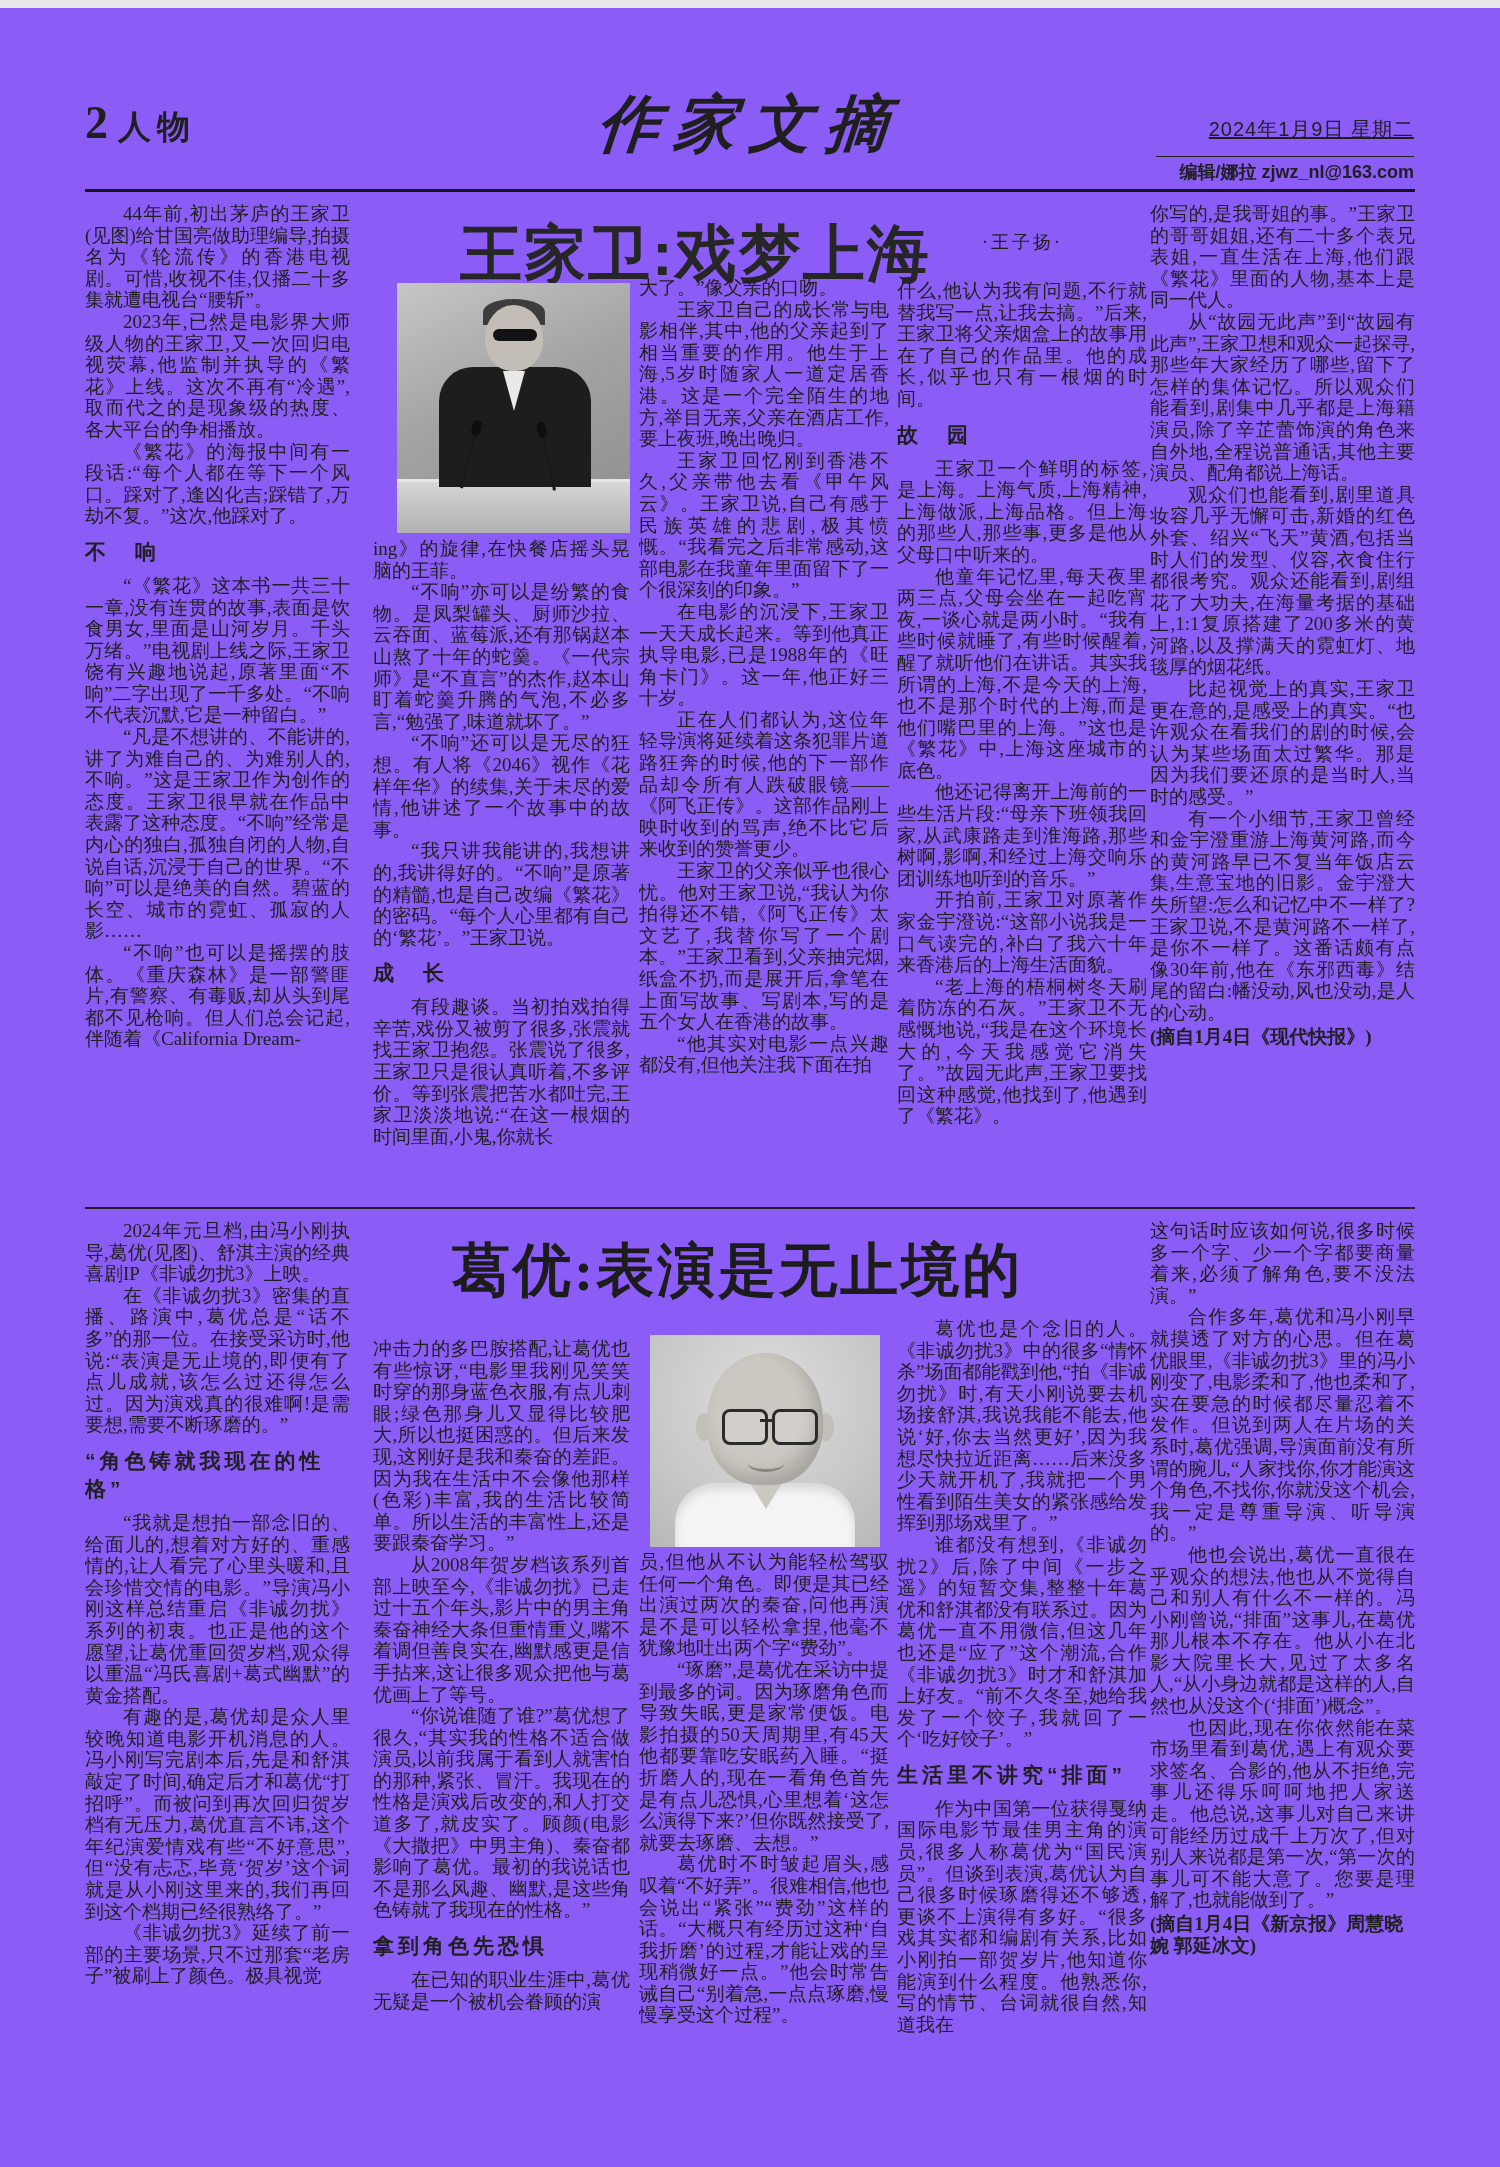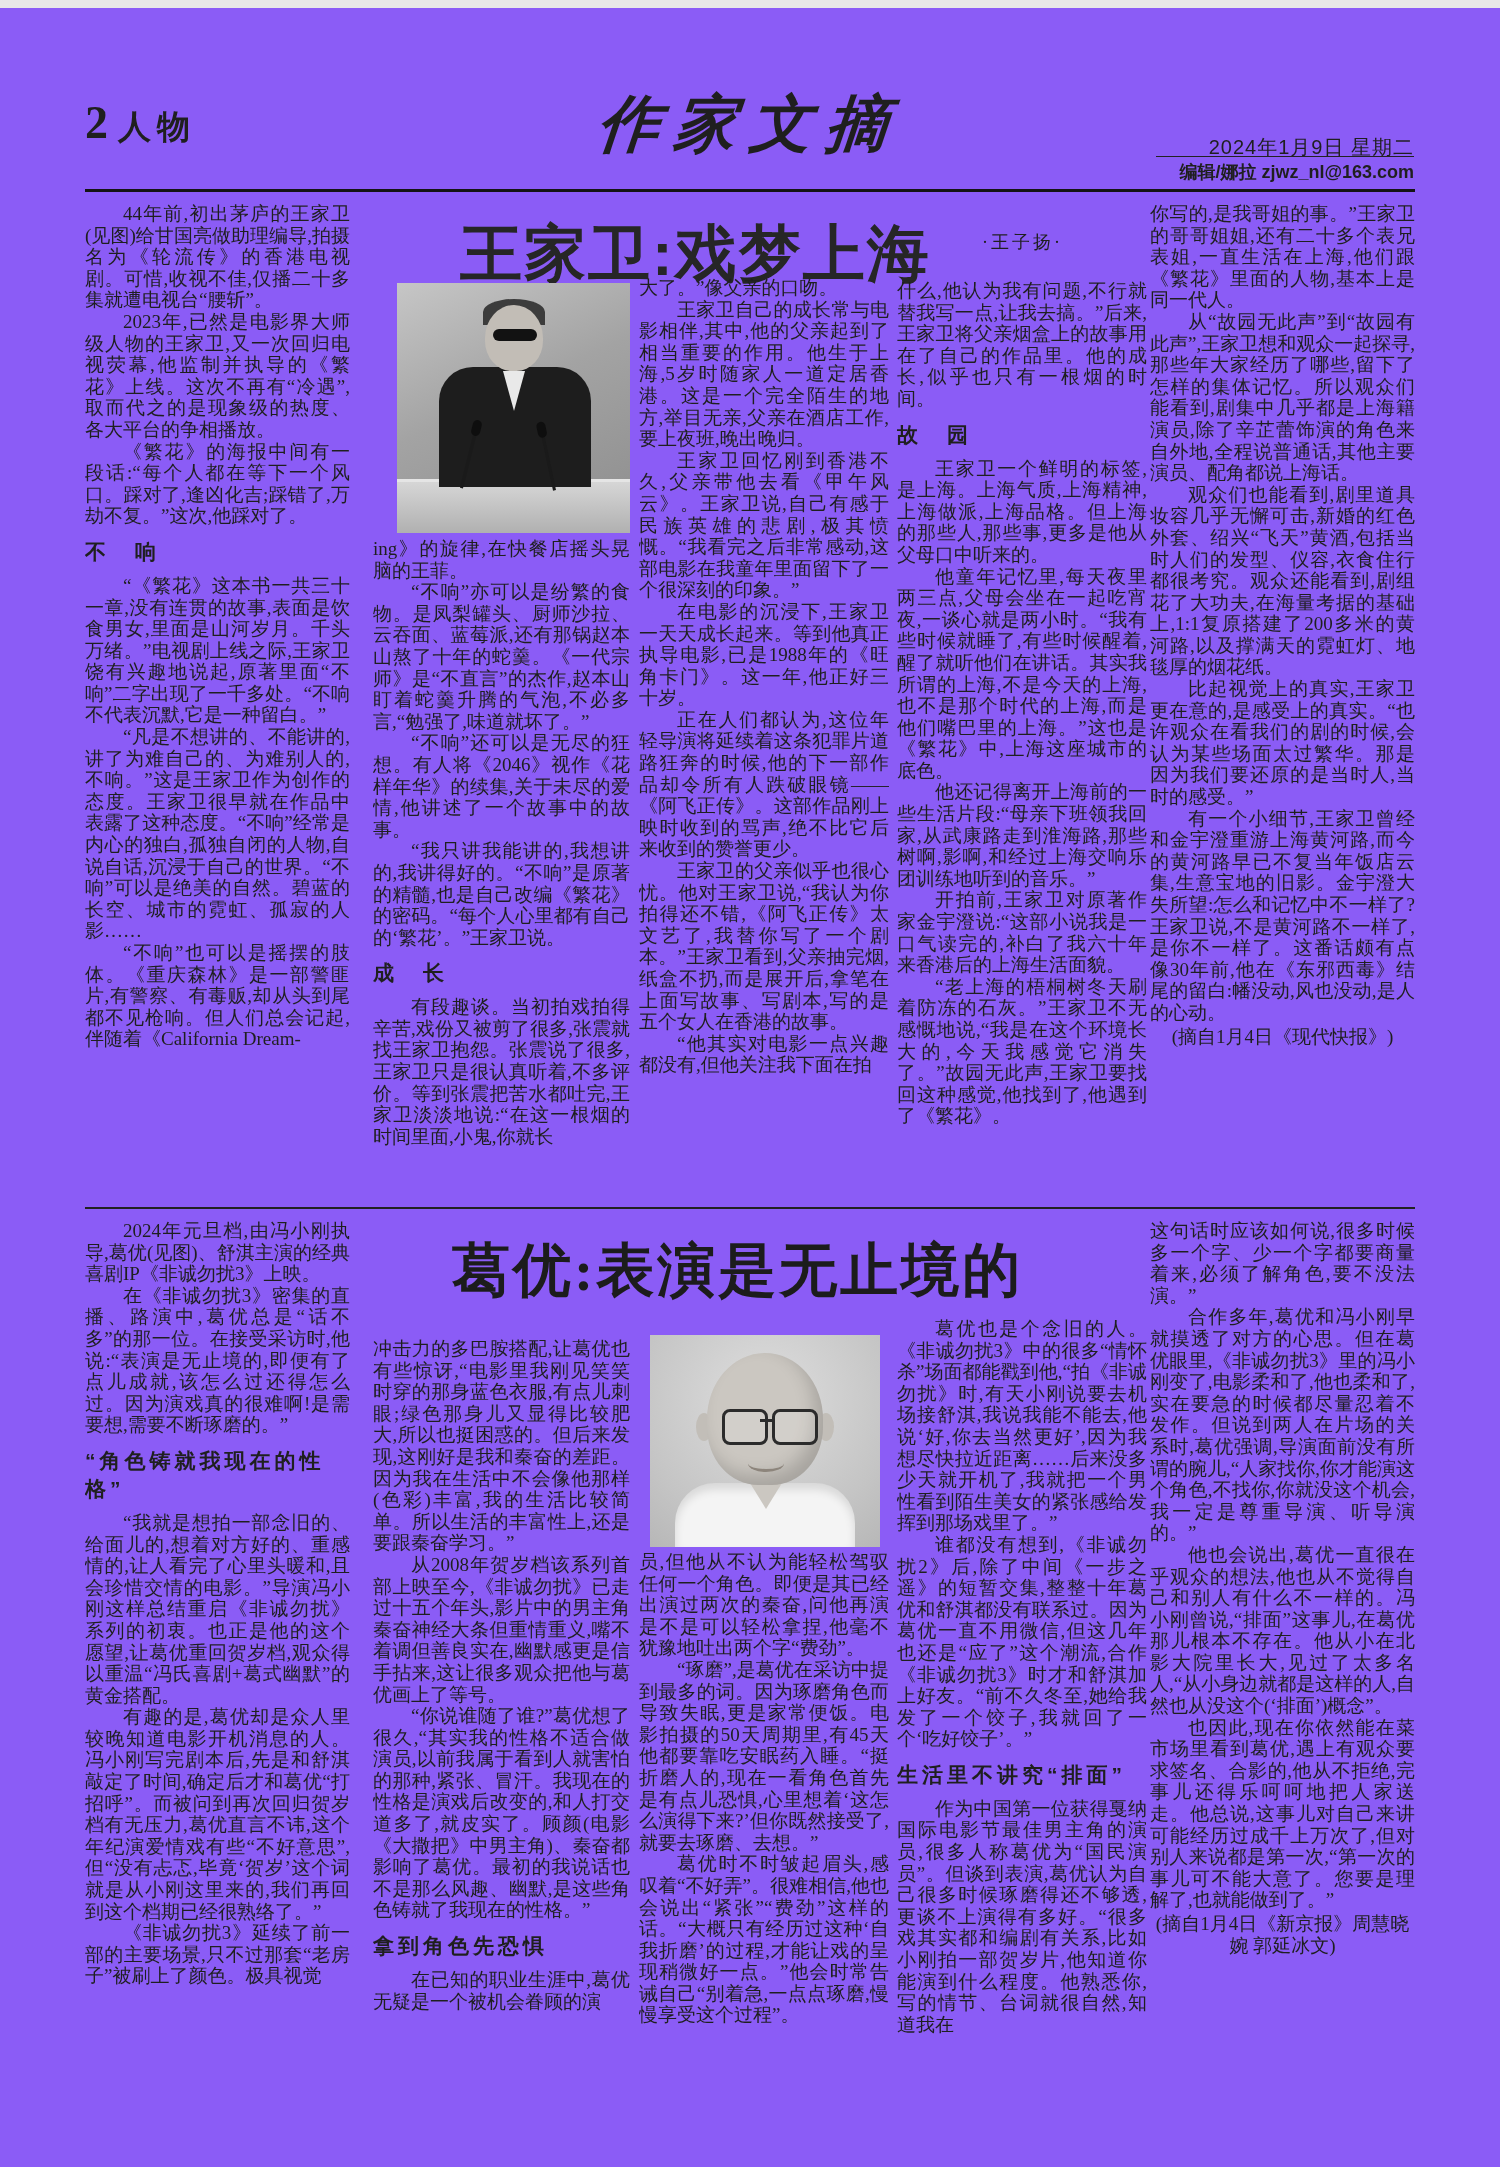--- a/index.html
+++ b/index.html
@@ -6,39 +6,39 @@
   #page{position:relative;width:1500px;height:2167px;background:#8b5cf6;margin:8px auto;
         font-family:"Liberation Serif","DejaVu Serif",serif;color:#1f1f1f;overflow:hidden;}
 
   
   #hdr-left{position:absolute;left:85px;top:88px;white-space:nowrap;}
   #hdr-left .num{font:700 46px "Liberation Serif",serif;}
   #hdr-left .sec{font:700 33px "Liberation Sans",sans-serif;letter-spacing:6px;margin-left:10px;}
   #masthead{position:absolute;left:0;top:74px;width:100%;text-align:center;
             font:700 62px "DejaVu Serif",serif;font-style:italic;letter-spacing:14px;
             transform:skewX(-5deg);}
-  #hdr-date{position:absolute;right:86px;top:126px;font:400 20px "Liberation Sans",sans-serif;letter-spacing:1px;}
+  #hdr-date{position:absolute;right:86px;top:108px;font:400 20px "Liberation Sans",sans-serif;letter-spacing:1px;text-decoration:underline;}
   #hdr-date-rule{position:absolute;right:86px;top:148px;width:258px;height:1px;background:#222;}
   #hdr-editor{position:absolute;right:86px;top:152px;font:700 18px "Liberation Sans",sans-serif;}
   #hdr-rule{position:absolute;left:85px;top:181px;width:1330px;height:3px;background:#141414;}
   #art-sep{position:absolute;left:85px;top:1199px;width:1330px;height:2px;background:#222;}
 
   
   #a1-title{position:absolute;left:460px;top:204px;width:560px;
             font:900 62px "Liberation Sans",sans-serif;letter-spacing:2px;color:#262626;white-space:nowrap;}
   #a1-byline{position:absolute;left:982px;top:222px;font:400 18px "Liberation Serif",serif;letter-spacing:3px;}
   #a2-title{position:absolute;left:452px;top:1224px;width:640px;
             font:900 58px "Liberation Serif",serif;letter-spacing:3px;color:#1c1c1c;white-space:nowrap;}
 
   
   .col{position:absolute;font-size:19px;line-height:21.6px;text-align:justify;overflow:hidden;}
   .col p{margin:0;}
   .col p.p{text-indent:2em;}
   .col p.c{text-indent:0;}
-  .col p.s{text-align:center;font-weight:400;text-indent:0;margin-top:2px;}
+  .col p.s{text-align:left;font-weight:700;text-indent:0;margin-top:2px;}
   .col h3{font:700 21px "Liberation Sans",sans-serif;text-align:left;letter-spacing:4px;
           margin:11px 0 9px 0;}
   #a1c1{left:85px;  top:195px;  width:265px;height:988px;}
   #a1c2{left:373px; top:530px;  width:257px;height:653px;}
   #a1c3{left:639px; top:269px;  width:250px;height:914px;}
   #a1c4{left:897px; top:272px;  width:250px;height:911px;}
   #a1c5{left:1150px;top:195px;  width:265px;height:988px;}
   #a2c1{left:85px;  top:1212px; width:265px;height:860px;}
   #a2c2{left:373px; top:1330px; width:257px;height:748px;}
   #a2c3{left:639px; top:1543px; width:250px;height:500px;}

